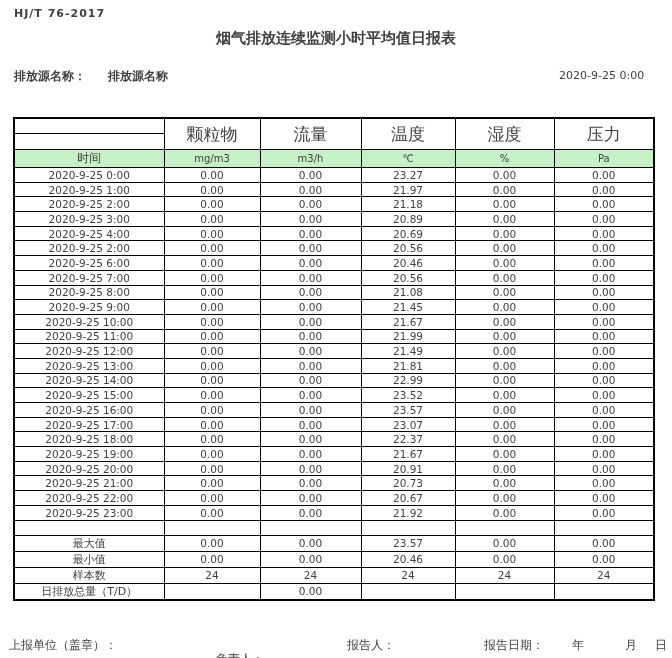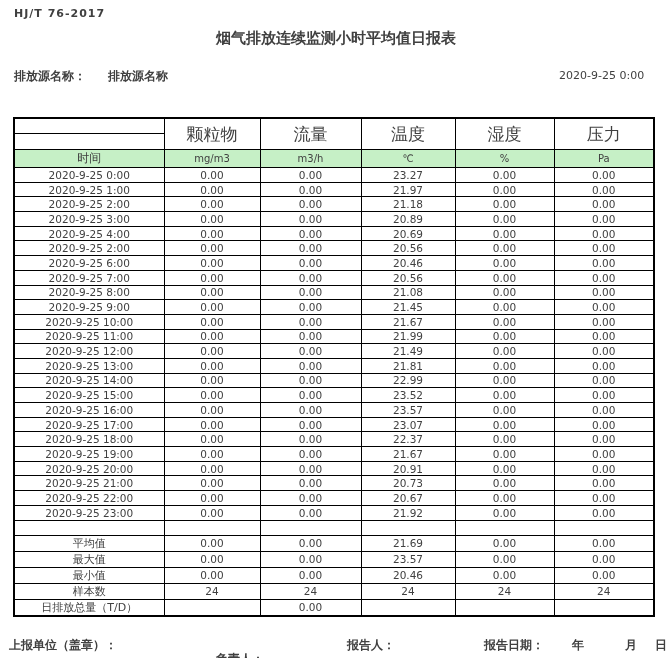--- a/index.html
+++ b/index.html
@@ -34,21 +34,21 @@
   .units-row th{font-size:12px;}
   tbody.hours tr{height:14.7px;}
   tbody.hours td{font-size:10.5px;}
   tr.gap-row{height:15px;}
   tbody.summary tr{height:14.6px;}
   tbody.summary td{font-size:10.5px;}
   tbody.summary td.label-cell{font-size:11px;}
 
   .note-line{position:absolute;left:7px;top:656px;font-size:12px;}
   .sign-line{position:absolute;left:0;top:637px;width:672px;height:16px;font-size:12px;}
-  .sign-line span{position:absolute;top:0;font-weight:bold;}
+  .sign-line span{position:absolute;top:0;}
   .lbl-unit{left:9px;}
   .lbl-manager{left:216px;margin-top:14px;}
   .lbl-reporter{left:347px;}
   .lbl-repdate{left:484px;}
   .lbl-year{left:572px;}
   .lbl-month{left:625px;}
   .lbl-day{left:655px;}
 </style>
 </head>
 <body>
@@ -292,28 +292,20 @@
         <td></td>
         <td></td>
         <td></td>
         <td></td>
         <td></td>
         <td></td>
       </tr>
     </tbody>
     <tbody class="summary">
         <tr>
-          <td class="label-cell">平均值</td>
-          <td>0.00</td>
-          <td>0.00</td>
-          <td>21.69</td>
-          <td>0.00</td>
-          <td>0.00</td>
-        </tr>
-        <tr>
           <td class="label-cell">最大值</td>
           <td>0.00</td>
           <td>0.00</td>
           <td>23.57</td>
           <td>0.00</td>
           <td>0.00</td>
         </tr>
         <tr>
           <td class="label-cell">最小值</td>
           <td>0.00</td>

